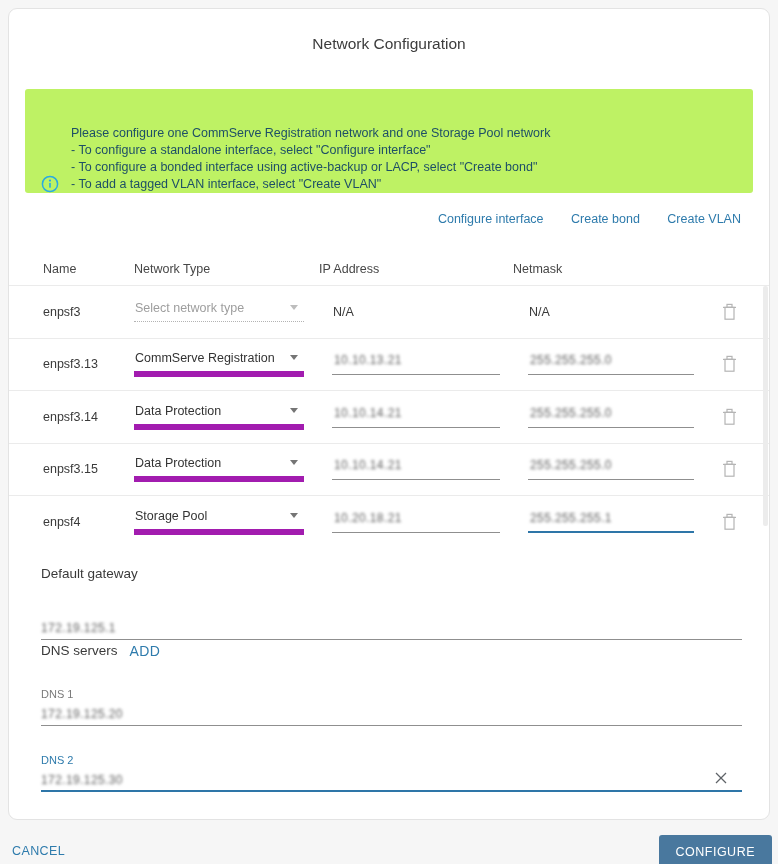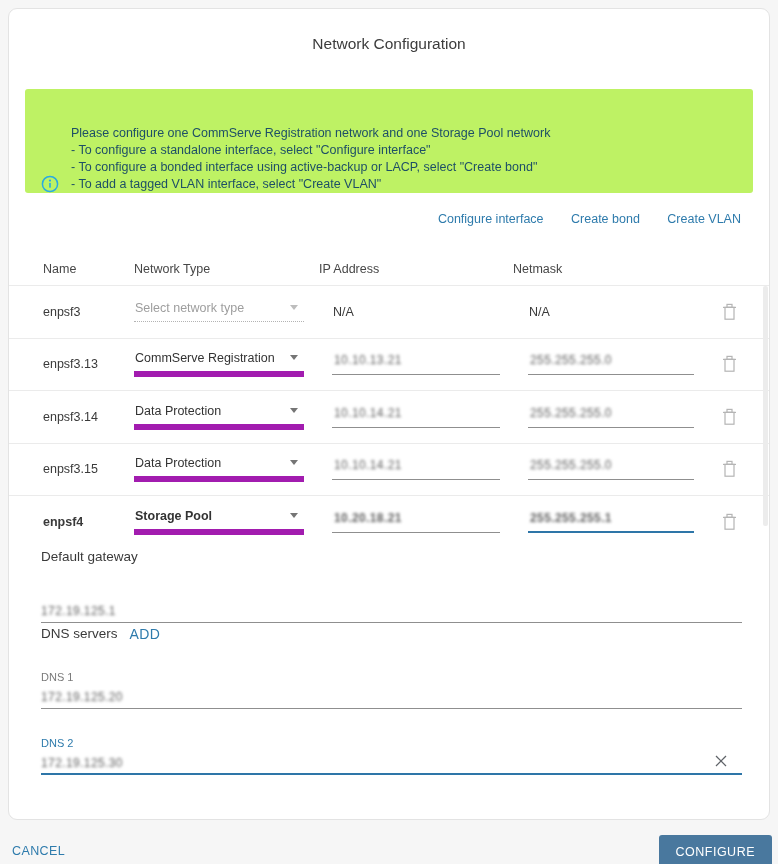--- a/index.html
+++ b/index.html
@@ -57,21 +57,21 @@
     padding-right: 20px;
     align-items: center;
   }
   .thead-row {
     height: 34px;
     font-size: 12.5px;
     color: #474747;
     border-bottom: 1px solid #ebebeb;
   }
   .tbody-row { height: 52.5px; border-bottom: 1px solid #ebebeb; }
-  .tbody-row.last { border-bottom: none; font-weight: bold; }
+  .tbody-row.last { border-bottom: none; }
   .cell-name { font-size: 12.5px; color: #3a3a3a; }
   .cell-field { height: 29px; display: flex; align-items: center; }
   .dropdown {
     width: 170px;
     position: relative;
     border-bottom: 6px solid #a21caf;
     font-size: 12.5px;
     color: #333;
     cursor: pointer;
     padding: 0 18px 6px 1px;
@@ -98,21 +98,21 @@
   }
   .mask-field { width: 166px; margin-left: 15px; }
   .mask-field.focused { border-bottom: 2px solid #2e76a8; padding-bottom: 6px; }
   .na-text { font-size: 12.5px; color: #3a3a3a; }
   .na-ip { margin-left: 14px; }
   .na-mask { margin-left: 16px; }
   .redacted { color: #5f5f5f; filter: blur(1.4px); letter-spacing: 0.4px; }
   .cell-trash { display: flex; justify-content: center; cursor: pointer; }
   
   .section { padding: 0 27px 0 32px; }
-  .gateway-label { margin-top: 0; font-size: 13.5px; color: #3a3a3a; height: 18px; }
+  .gateway-label { margin-top: 17px; font-size: 13.5px; color: #3a3a3a; height: 18px; }
   .gateway-field {
     margin-top: 37px;
     border-bottom: 1px solid #8f8f8f;
     font-size: 12px;
     padding-bottom: 5px;
     height: 19px;
   }
   .dns-header {
     margin-top: 2px; height: 18px;
     display: flex; justify-content: flex-start; align-items: center; gap: 12px;

